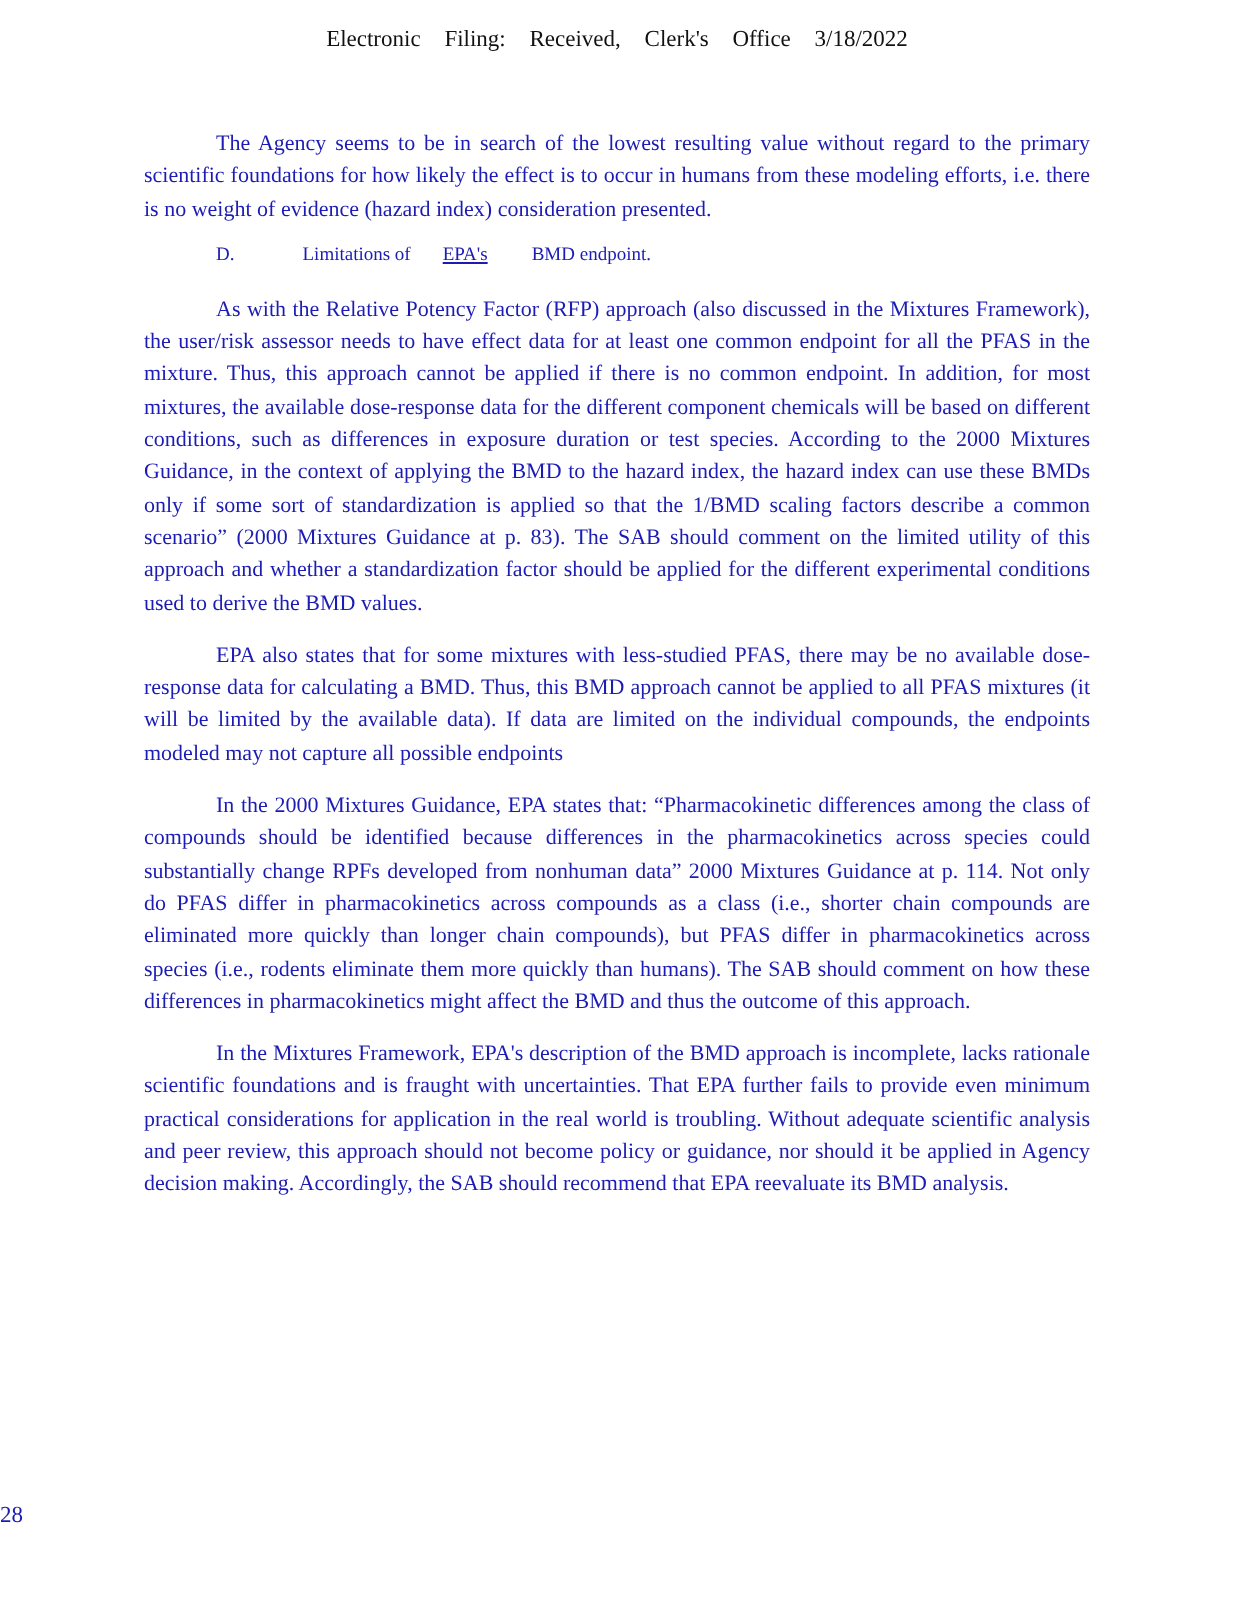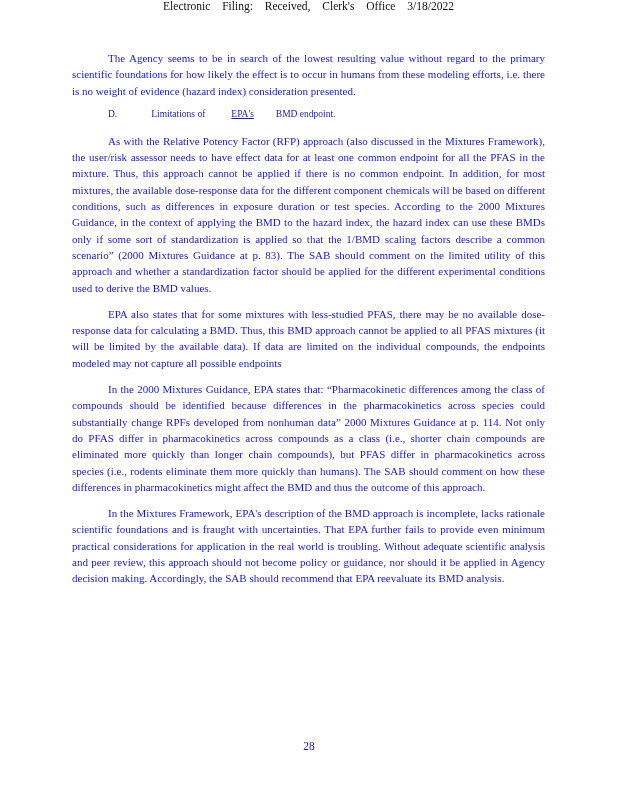--- a/index.html
+++ b/index.html
@@ -7,21 +7,21 @@
     padding: 0;
     background: #ffffff;
   }
   .page {
     position: relative;
     width: 618px;
     height: 800px;
     background: #ffffff;
     font-family: "Liberation Serif", serif;
     box-sizing: border-box;
-    padding: 0 73px 0 72px;
+    padding: 14px 73px 0 72px;
     overflow: hidden;
   }
   .doc-header {
     color: #111111;
     font-size: 11.5px;
     text-align: center;
     word-spacing: 9px;
     margin: 0 0 38px 0;
     white-space: nowrap;
   }
@@ -37,28 +37,27 @@
   }
   .section-heading {
     font-size: 9.5px;
     margin: 4px 0 14px 36px;
     white-space: nowrap;
   }
   .section-heading .hpart {
     display: inline-block;
   }
   .section-heading .gap-lg { margin-right: 34px; }
-  .section-heading .gap-md { margin-right: 26px; }
+  .section-heading .gap-md { margin-right: 16px; }
   .section-heading .gap-sm { margin-right: 22px; text-decoration: underline; }
   .page-number {
     position: absolute;
     left: 0;
     right: 0;
-    bottom: 48px;
-    text-align: center;
+    bottom: 36px;
     color: #1c1cb4;
     font-size: 11.5px;
   }
 </style>
 </head>
 <body>
 
 <div class="page">
 
   <div class="doc-header">Electronic Filing: Received, Clerk's Office 3/18/2022</div>

